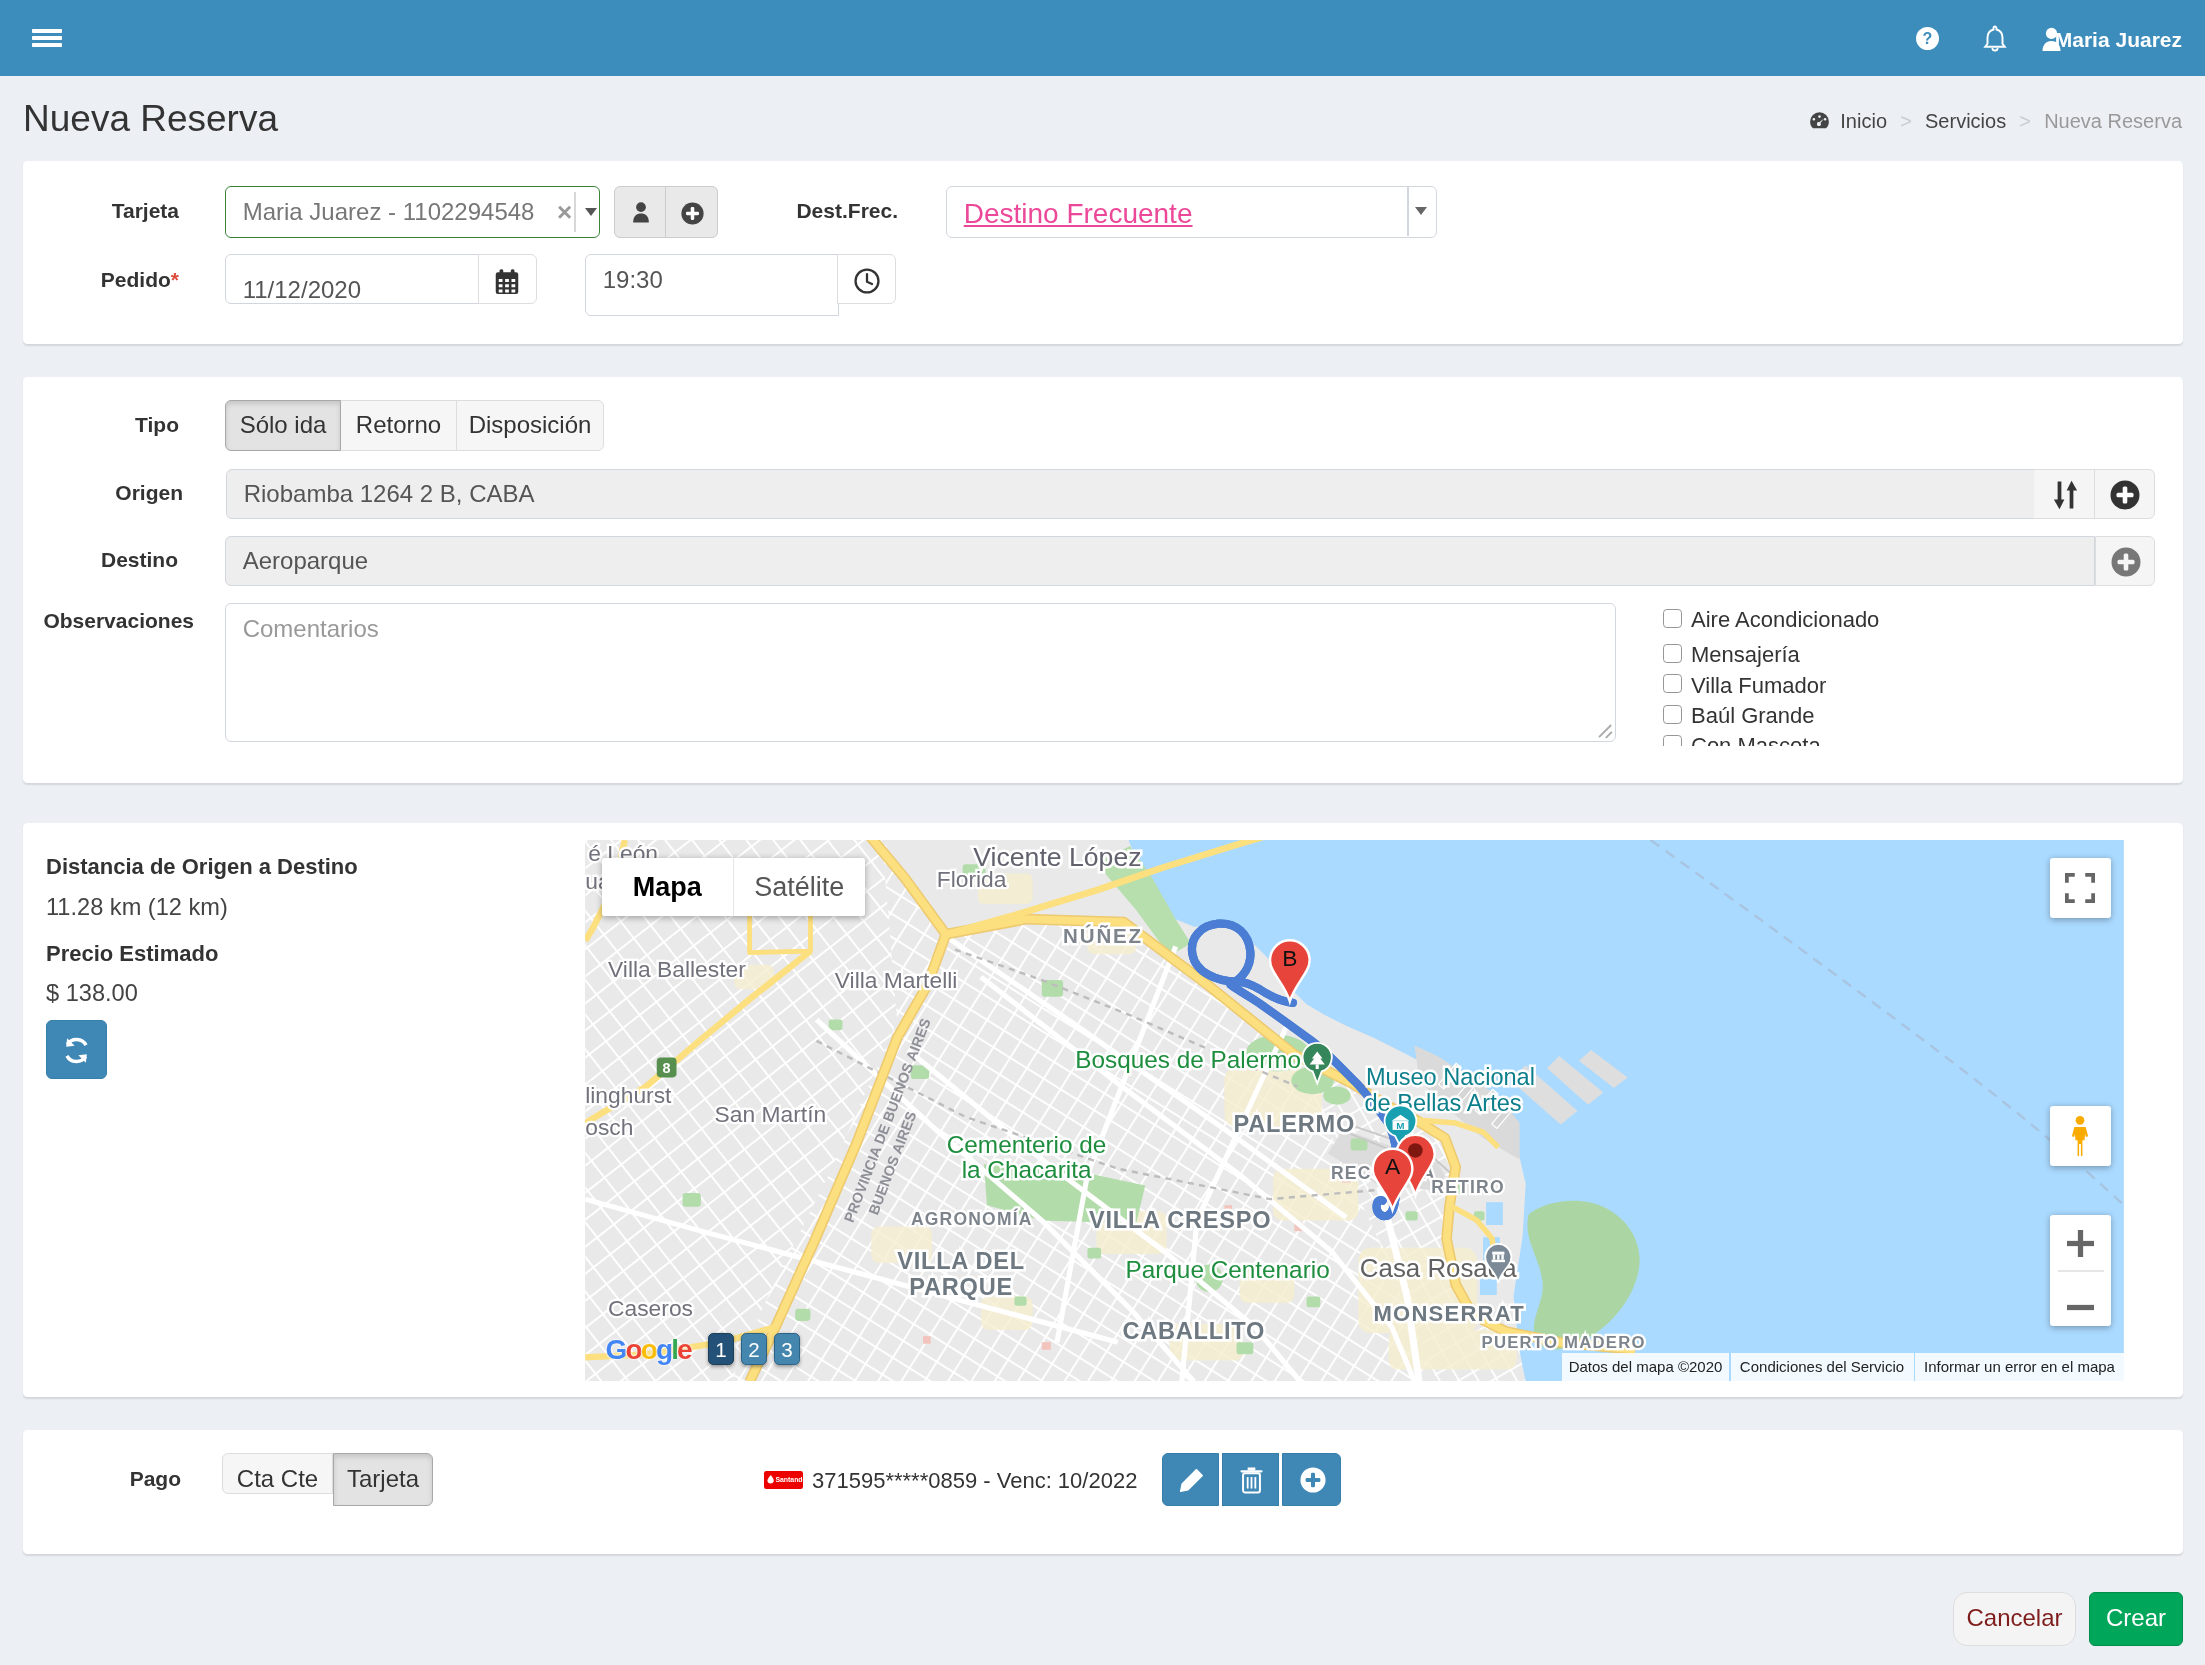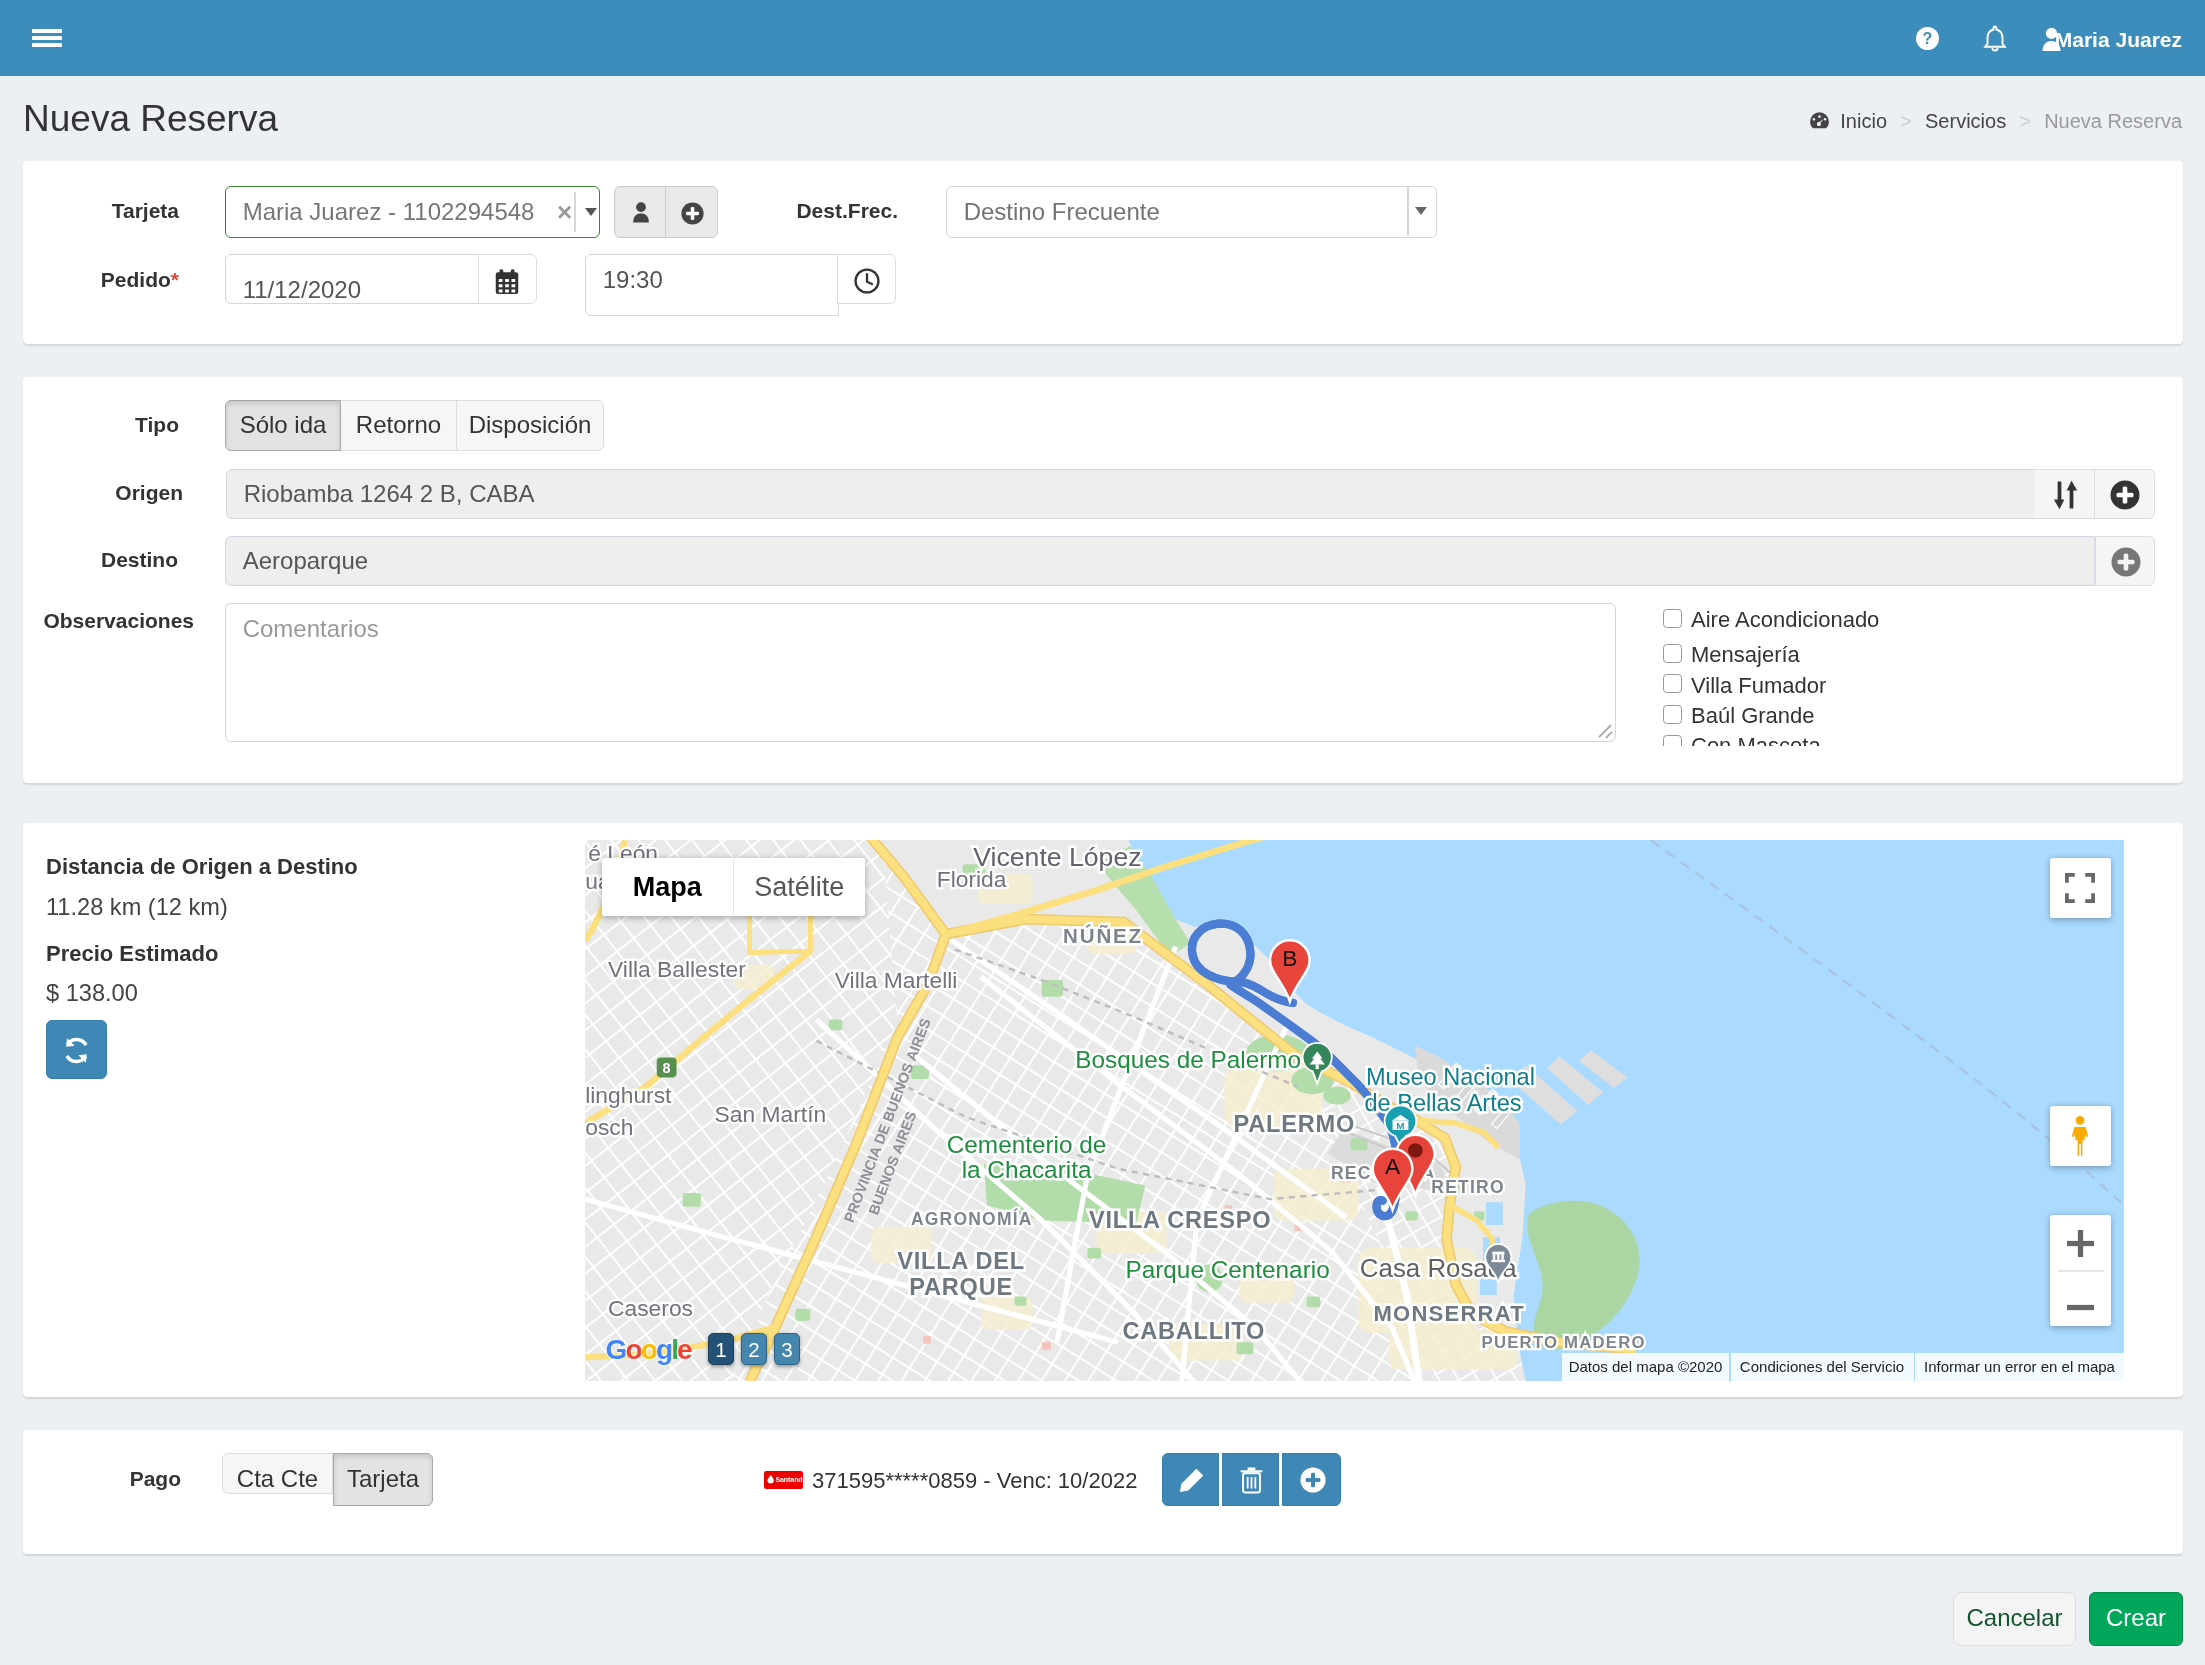--- a/index.html
+++ b/index.html
@@ -77,21 +77,21 @@
   <div class="btn-def" style="left:665px; top:186px; width:53px; height:52px; border-radius:0 6px 6px 0; background:#e9e9e9; border-color:#ccc;">
     <svg style="position:absolute; left:14.5px; top:14.5px;" width="23" height="23" viewBox="0 0 30 30">
       <circle cx="15" cy="15" r="14.5" fill="#444"></circle>
       <rect x="12.7" y="6.5" width="4.6" height="17" rx="1.5" fill="#fff"></rect>
       <rect x="6.5" y="12.7" width="17" height="4.6" rx="1.5" fill="#fff"></rect>
     </svg>
   </div>
   <div class="lbl" style="left:746px; top:199px; width:152px;">Dest.Frec.</div>
 
   <div class="abs" style="left:946px; top:186px; width:491px; height:52px; background:#fff; border:1.5px solid #d2d6de; border-radius:6px;">
-    <div class="abs" style="left:16.7px; top:10.7px; font-size:24px; color:#737373;">Destino Frecuente</div>
+    <div class="abs" style="left:16.7px; top:10.7px; font-size:28px; color:#ec4899;text-decoration:underline;">Destino Frecuente</div>
     <div class="abs" style="left:460px; top:0; width:1.5px; height:49px; background:#d2d6de;"></div>
     <div class="abs" style="left:468px; top:20px; width:0; height:0; border-left:6.9px solid transparent; border-right:6.9px solid transparent; border-top:8.4px solid #666;"></div>
   </div>
 
   <div class="lbl" style="left:27px; top:268px; width:152px;">Pedido<span style="color:#dd4b39;">*</span></div>
   <div class="inp" style="left:225px; top:254px; width:254px; height:50px; border-radius:6px 0 0 6px;">
     <div class="abs" style="left:16.7px; top:21px;">11/12/2020</div>
   </div>
   <div class="btn-def" style="left:478px; top:254px; width:59px; height:50px; border-radius:0 6px 6px 0; background:#fff;">
     <svg style="position:absolute; left:16px; top:13.7px;" width="24" height="26" viewBox="0 0 32 34">
@@ -508,17 +508,17 @@
     </svg>
   </div>
   <div class="abs" style="left:1282px; top:1453px; width:59px; height:53px; background:#3f87b5; border:1.5px solid #367fa9; border-radius:0 6px 6px 0;">
     <svg style="position:absolute; left:16.7px; top:13px;" width="26" height="26" viewBox="0 0 30 30">
       <circle cx="15" cy="15" r="14.5" fill="#fff"></circle>
       <rect x="12.7" y="6.5" width="4.6" height="17" rx="1.5" fill="#3f87b5"></rect>
       <rect x="6.5" y="12.7" width="17" height="4.6" rx="1.5" fill="#3f87b5"></rect>
     </svg>
   </div>
 
-  <div class="abs" style="left:1953px; top:1592px; width:123px; height:54px; background:#f4f4f4; border:1.5px solid #ddd; border-radius:8px; font-size:24px; color:#14532d; text-align:center; line-height:50px;">Cancelar</div>
+  <div class="abs" style="left:1953px; top:1592px; width:123px; height:54px; background:#f4f4f4; border:1.5px solid #ddd; border-radius:14px; font-size:24px; color:#7f1d1d; text-align:center; line-height:50px;">Cancelar</div>
   <div class="abs" style="left:2089px; top:1592px; width:94px; height:54px; background:#00a65a; border:1.5px solid #008d4c; border-radius:6px; font-size:24px; color:#fff; text-align:center; line-height:50px;">Crear</div>
 
 </div>
 
 
 </body></html>

